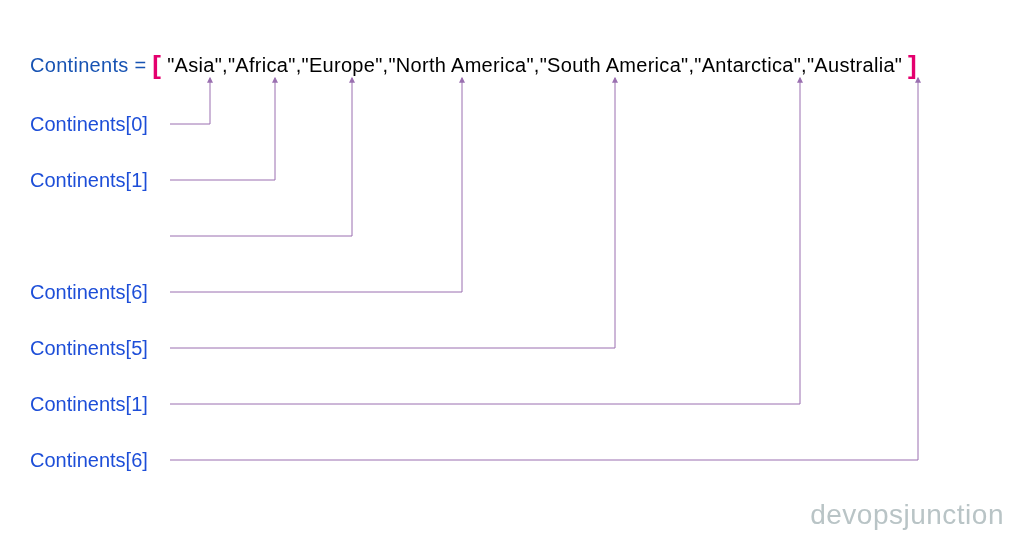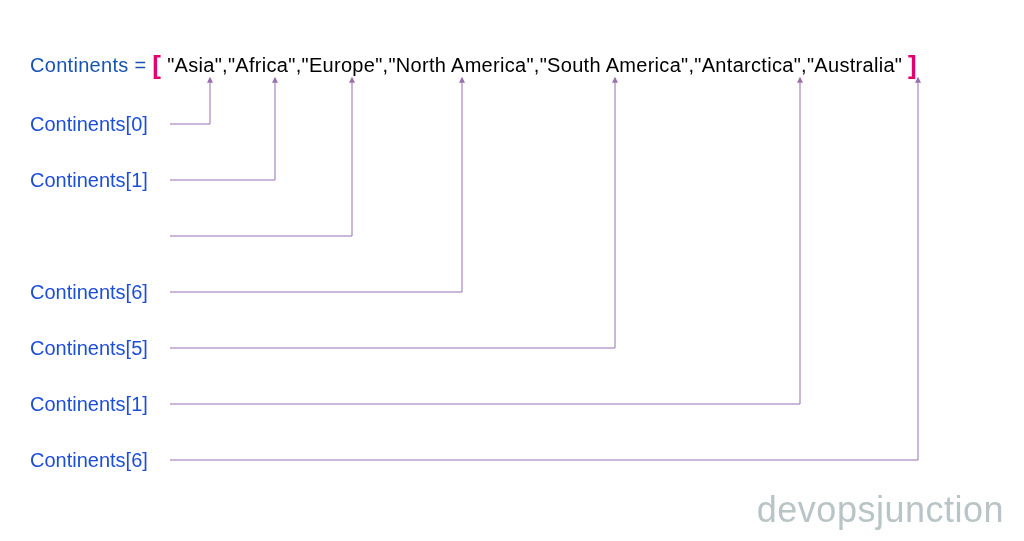--- a/index.html
+++ b/index.html
@@ -33,21 +33,21 @@
     left: 30px;
     color: #1d4ed8;
     font-size: 20px;
     font-weight: 500;
     white-space: nowrap;
   }
   .watermark {
     position: absolute;
     right: 20px;
     bottom: 10px;
-    font-size: 36px;
+    font-size: 28px;
     color: #b9c4c6;
     letter-spacing: 0.5px;
   }
   svg.arrows {
     position: absolute;
     left: 0; top: 0;
     width: 1024px;
     height: 541px;
     pointer-events: none;
   }

